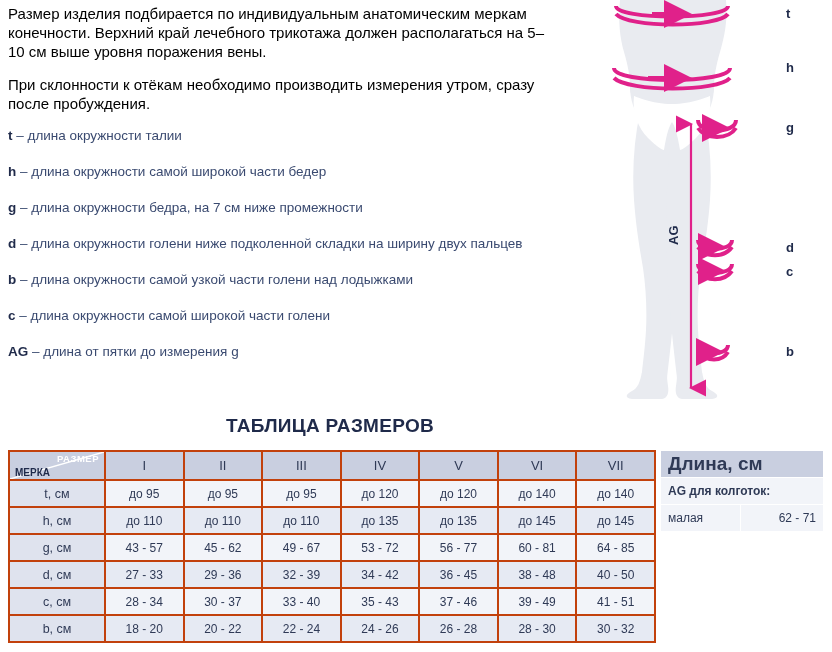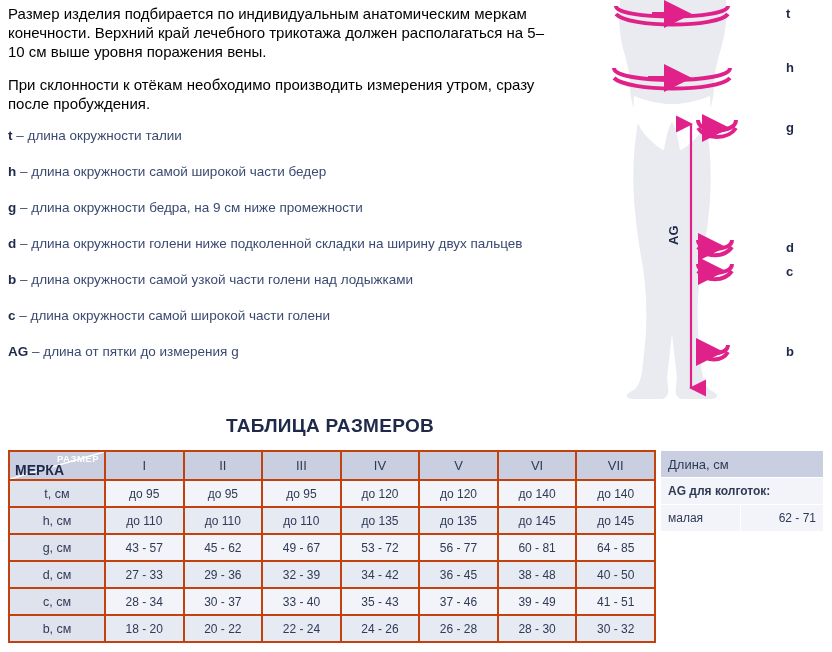--- a/index.html
+++ b/index.html
@@ -96,21 +96,21 @@
     padding: 0 !important;
   }
   .corner-inner { position: relative; width: 100%; height: 27px; }
   .corner-razmer {
     position: absolute; right: 5px; top: 1px;
     font-size: 9.5px; font-weight: bold; color: #ffffff;
     letter-spacing: 0.5px;
   }
   .corner-merka {
     position: absolute; left: 5px; bottom: 1px;
-    font-size: 14px; font-weight: bold; color: #1f2a4a;
+    font-size: 10px; font-weight: bold; color: #1f2a4a;
   }
   .corner-diag {
     position: absolute; left: 0; top: 0; width: 100%; height: 100%;
   }
   .row-label {
     background: #dfe3ee;
     font-weight: bold;
     color: #1f2a4a;
     font-size: 12.5px;
     width: 96px;
@@ -127,23 +127,23 @@
     font-size: 12px;
   }
   .side-table td {
     border: 1px solid #ffffff;
     height: 27px;
     padding: 0 7px;
     color: #2f3a56;
   }
   .side-hdr {
     background: #c9cfe0;
-    font-weight: normal;
-    color: #1f2a4a;
-    font-size: 13px;
+    font-weight: bold;
+    color: #1f2a4a;
+    font-size: 19px;
   }
   .side-sub {
     background: #f2f4f9;
     font-weight: bold;
     color: #1f2a4a;
   }
   .side-a { background: #f2f4f9; }
   .side-b { background: #e6eaf3; }
   .side-val { text-align: right; }
   .blank-fill { background: #ffffff; border: none !important; }
@@ -159,21 +159,21 @@
       <p class="para">Размер изделия подбирается по индивидуальным анатомическим меркам конечности. Верхний край лечебного трикотажа должен располагаться на 5–10 см выше уровня поражения вены.</p>
       <p class="para">При склонности к отёкам необходимо производить измерения утром, сразу после пробуждения.</p>
 
       <p class="legend-row">
         <b>t</b><span> – длина окружности талии</span>
       </p>
       <p class="legend-row">
         <b>h</b><span> – длина окружности самой широкой части бедер</span>
       </p>
       <p class="legend-row">
-        <b>g</b><span> – длина окружности бедра, на 9 см ниже промежности</span>
+        <b>g</b><span> – длина окружности бедра, на 7 см ниже промежности</span>
       </p>
       <p class="legend-row">
         <b>d</b><span> – длина окружности голени ниже подколенной складки на ширину двух пальцев</span>
       </p>
       <p class="legend-row">
         <b>b</b><span> – длина окружности самой узкой части голени над лодыжками</span>
       </p>
       <p class="legend-row">
         <b>c</b><span> – длина окружности самой широкой части голени</span>
       </p>

